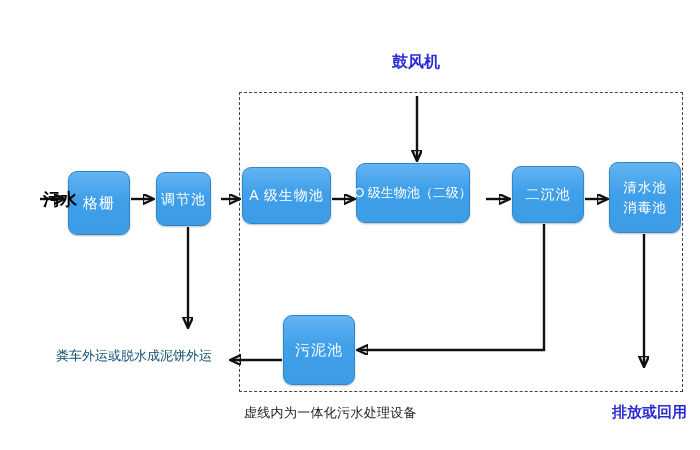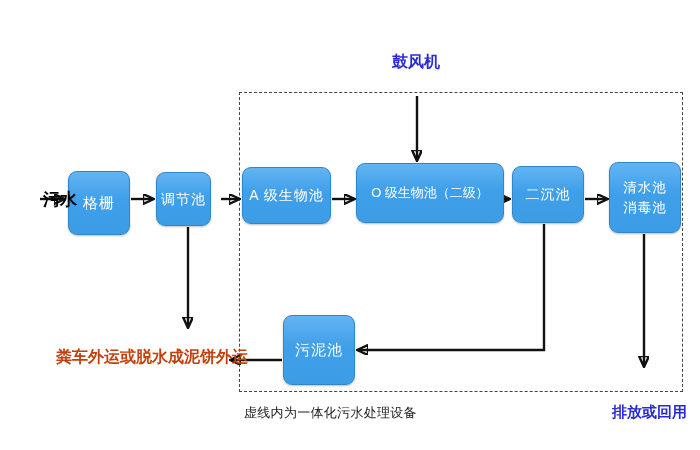--- a/index.html
+++ b/index.html
@@ -19,29 +19,29 @@
   .node{
     position:absolute;display:flex;flex-direction:column;align-items:center;justify-content:center;
     color:#ffffff;background:linear-gradient(180deg,#63b4f2 0%,#3f9fe9 45%,#3d9ce6 100%);
     border:1px solid #2f86c9;border-radius:9px;box-sizing:border-box;
     font-size:14px;letter-spacing:1px;z-index:2;text-align:center;
     box-shadow:0 1px 2px rgba(0,0,0,0.25);line-height:1.45;white-space:nowrap;
   }
   #node-grid{left:68px;top:171px;width:62px;height:64px;font-size:15px;}
   #node-regulating{left:156px;top:172px;width:55px;height:54px;}
   #node-a-bio{left:242px;top:167px;width:89px;height:57px;}
-  #node-o-bio{left:356px;top:163px;width:148px;height:60px;font-size:13px;letter-spacing:0;}
+  #node-o-bio{left:356px;top:163px;width:114px;height:60px;font-size:13px;letter-spacing:0;}
   #node-clarifier{left:512px;top:166px;width:72px;height:57px;}
   #node-clear{left:609px;top:162px;width:72px;height:71px;font-size:13.5px;}
   #node-sludge{left:283px;top:315px;width:72px;height:70px;font-size:15px;}
   
   .lbl{position:absolute;z-index:2;white-space:nowrap;}
   #lbl-influent{left:2px;top:188px;font-size:17px;font-weight:bold;color:#000;margin-left:41px;}
   #lbl-blower{left:392px;top:52px;font-size:16px;font-weight:bold;color:#2b2bd6;}
-  #lbl-sludge-out{left:56px;top:347px;font-size:16px;font-weight:bold;color:#c2410c;}
+  #lbl-sludge-out{left:56px;top:347px;font-size:13px;font-weight:normal;color:#0c4a6e;}
   #lbl-discharge{left:612px;top:403px;font-size:15px;font-weight:bold;color:#2b2bd6;}
   #lbl-caption{left:244px;top:404px;font-size:13px;color:#1a1a1a;letter-spacing:0.3px;}
 </style>
 </head>
 <body>
 
 <div class="stage">
 
   <div class="boundary"></div>
 

